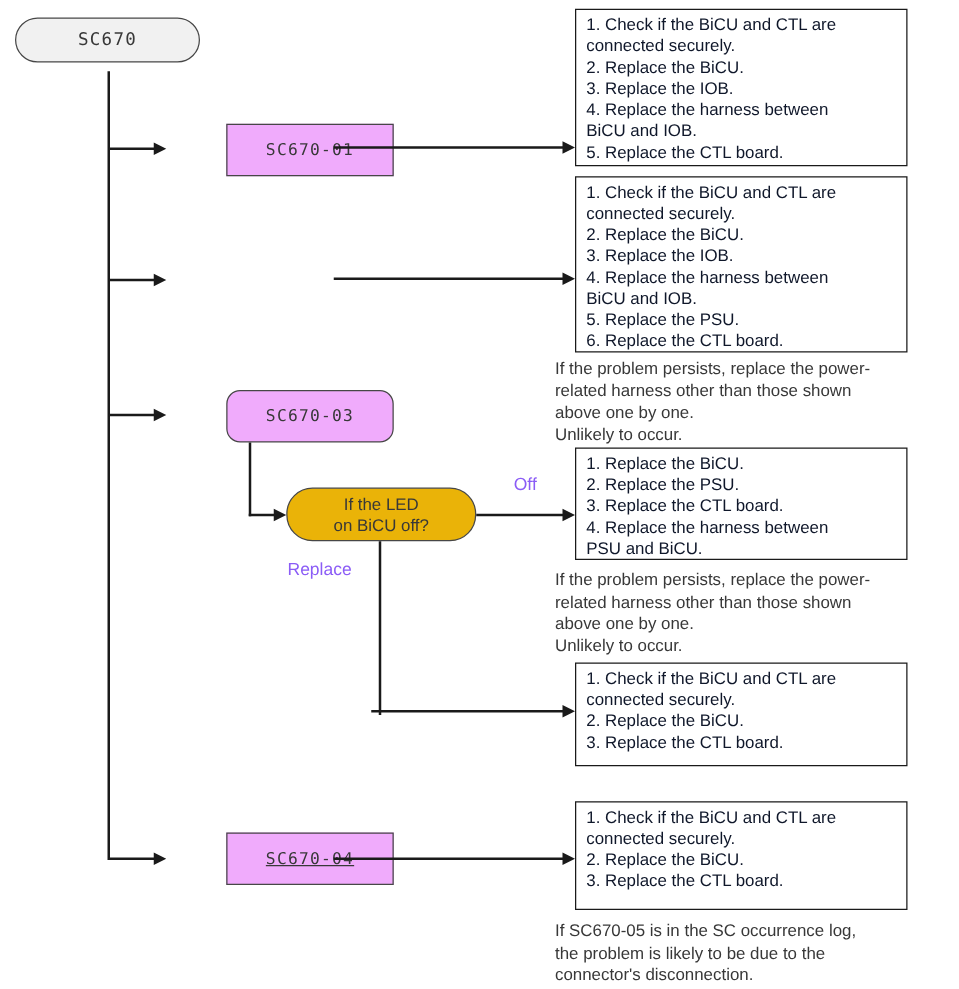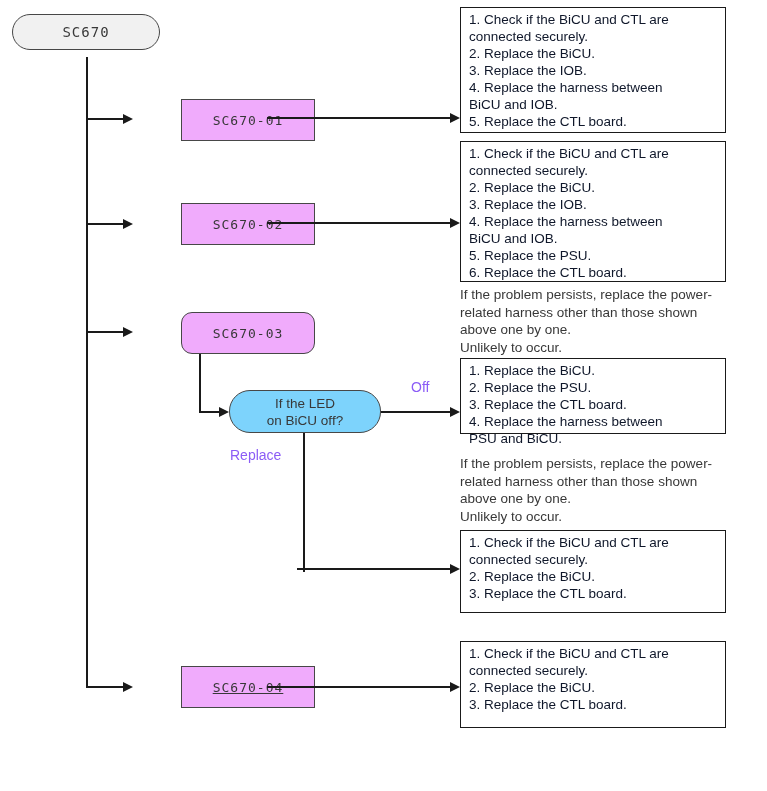--- a/index.html
+++ b/index.html
@@ -67,21 +67,21 @@
     background: #f1f1f1;
     font-family: "DejaVu Sans Mono", monospace;
     font-size: 14px;
     letter-spacing: 1px;
   }
   .stadium.decision {
     left: 229px;
     top: 390px;
     width: 152px;
     height: 43px;
-    background: #7dd3fc;
+    background: #eab308;
     font-size: 13.5px;
     line-height: 17px;
     white-space: pre-line;
     border-radius: 21px;
   }
   
   .action-box {
     position: absolute;
     left: 460px;
     width: 266px;
@@ -90,21 +90,21 @@
     border: 1.2px solid #1a1a1a;
     padding: 3px 4px 3px 8px;
     font-size: 13.5px;
     line-height: 17px;
     white-space: pre-line;
     color: #0f172a;
   }
   
   .note {
     position: absolute;
-    left: 460px;
+    left: 444px;
     width: 304px;
     font-size: 13.5px;
     line-height: 17.5px;
     white-space: pre-line;
     color: #383838;
   }
   .branch-label {
     position: absolute;
     font-size: 14px;
     color: #8b5cf6;
@@ -129,23 +129,20 @@
 
   <div class="line" style="left:87px; top:331px; width:38px; height:2px;"></div>
   <div class="arrow-right" style="left:123px; top:327px;"></div>
 
   <div class="line" style="left:87px; top:686px; width:38px; height:2px;"></div>
   <div class="arrow-right" style="left:123px; top:682px;"></div>
 
   <div class="node" style="top:99px;">
     <span>SC670-01</span>
   </div>
-  <div class="node" style="top:203px;">
-    <span>SC670-02</span>
-  </div>
   <div class="node" style="top:312px;border-radius:11px;">
     <span>SC670-03</span>
   </div>
   <div class="node" style="top:666px;text-decoration:underline;">
     <span>SC670-04</span>
   </div>
 
   <div class="line" style="left:267px; top:117px; width:184px; height:2px;"></div>
   <div class="arrow-right" style="left:450px; top:113px;"></div>
 
@@ -181,21 +178,21 @@
 BiCU and IOB.
 5. Replace the CTL board.</div>
   <div class="action-box" style="top:141px; height:141px;">1. Check if the BiCU and CTL are
 connected securely.
 2. Replace the BiCU.
 3. Replace the IOB.
 4. Replace the harness between
 BiCU and IOB.
 5. Replace the PSU.
 6. Replace the CTL board.</div>
-  <div class="action-box" style="top:358px; height:76px;">1. Replace the BiCU.
+  <div class="action-box" style="top:358px; height:90px;">1. Replace the BiCU.
 2. Replace the PSU.
 3. Replace the CTL board.
 4. Replace the harness between
 PSU and BiCU.</div>
   <div class="action-box" style="top:530px; height:83px;">1. Check if the BiCU and CTL are
 connected securely.
 2. Replace the BiCU.
 3. Replace the CTL board.</div>
   <div class="action-box" style="top:641px; height:87px;">1. Check if the BiCU and CTL are
 connected securely.
@@ -203,14 +200,17 @@
 3. Replace the CTL board.</div>
 
   <div class="note" style="top:286px;">If the problem persists, replace the power-
 related harness other than those shown
 above one by one.
 Unlikely to occur.</div>
   <div class="note" style="top:455px;">If the problem persists, replace the power-
 related harness other than those shown
 above one by one.
 Unlikely to occur.</div>
+  <div class="note" style="top:736px;">If SC670-05 is in the SC occurrence log,
+the problem is likely to be due to the
+connector's disconnection.</div>
 
 </div>
 
 </body></html>

